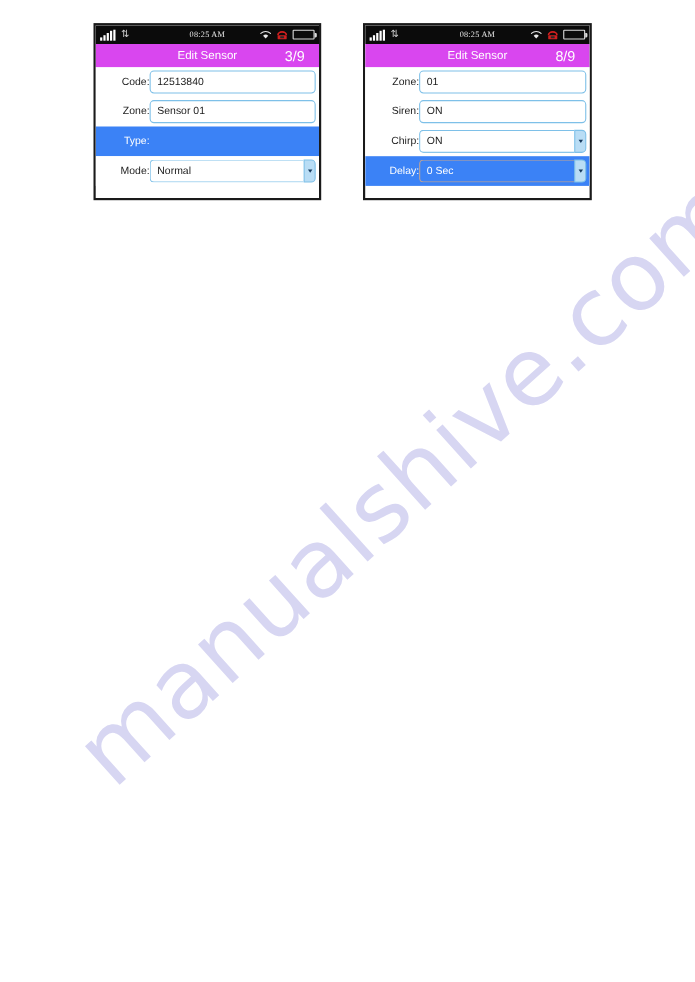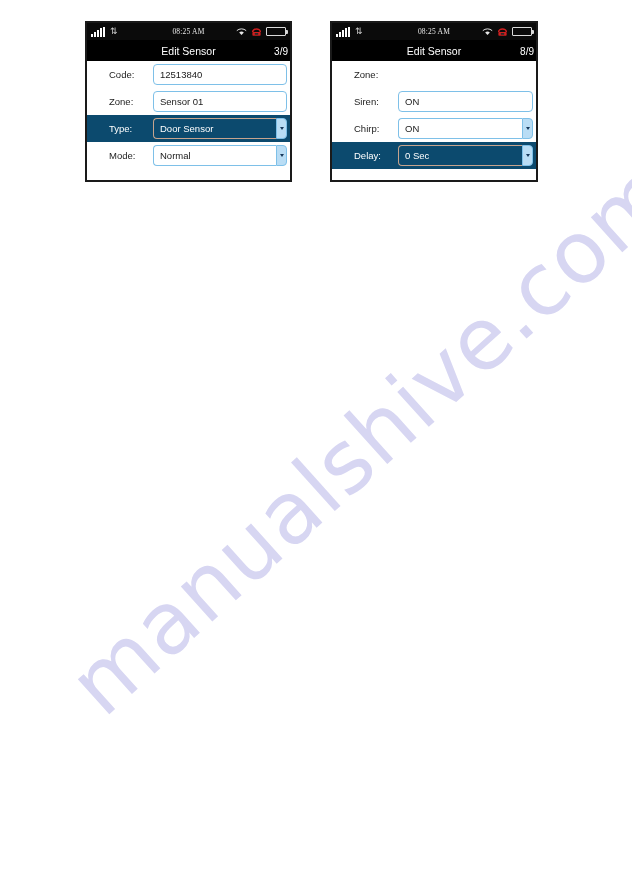--- a/index.html
+++ b/index.html
@@ -130,55 +130,56 @@
   }
   .battery-fill {
     height: 100%;
     width: 90%;
     background: #b5e61d;
   }
 
   
   .title-bar {
     height: 21px;
-    background: #000000;
+    background: #d946ef;
     position: relative;
     display: flex;
     align-items: center;
     justify-content: center;
   }
   .title-text {
     color: #ffffff;
     font-size: 10.5px;
     font-family: "Liberation Sans", sans-serif;
   }
   .title-page {
     position: absolute;
-    right: 2px;
+    right: 13px;
     top: 50%;
     transform: translateY(-50%);
     color: #ffffff;
-    font-size: 10px;
+    font-size: 13px;
   }
 
   
   .form-area {
     background: #ffffff;
   }
   .form-row {
     display: flex;
     align-items: center;
     height: 27px;
     background: #ffffff;
-    padding-left: 20px;
+    padding-left: 3px;
     padding-right: 3px;
     box-sizing: border-box;
+    text-align: right;
   }
   .form-row.highlight {
-    background: #0c4a6e;
+    background: #3b82f6;
   }
   .row-label {
     width: 46px;
     flex: 0 0 46px;
     font-size: 9.5px;
     color: #222222;
     font-family: "Liberation Sans", sans-serif;
     padding-left: 2px;
     box-sizing: border-box;
   }
@@ -290,26 +291,20 @@
 
     <div class="form-row">
       <span class="row-label">Zone:</span>
       <span class="field-wrap">
         <span class="field-box">Sensor 01</span>
       </span>
     </div>
 
     <div class="form-row highlight">
       <span class="row-label">Type:</span>
-      <span class="field-wrap">
-        <span class="field-box has-dd">Door Sensor</span>
-        <span class="dd-button">
-            <span class="dd-caret"></span>
-          </span>
-      </span>
     </div>
 
     <div class="form-row">
       <span class="row-label">Mode:</span>
       <span class="field-wrap">
         <span class="field-box has-dd">Normal</span>
         <span class="dd-button">
             <span class="dd-caret"></span>
           </span>
       </span>
@@ -350,20 +345,23 @@
 
   <div class="title-bar">
     <span class="title-text">Edit Sensor</span>
     <span class="title-page">8/9</span>
   </div>
 
   <div class="form-area">
 
     <div class="form-row">
       <span class="row-label">Zone:</span>
+      <span class="field-wrap">
+        <span class="field-box">01</span>
+      </span>
     </div>
 
     <div class="form-row">
       <span class="row-label">Siren:</span>
       <span class="field-wrap">
         <span class="field-box">ON</span>
       </span>
     </div>
 
     <div class="form-row">

